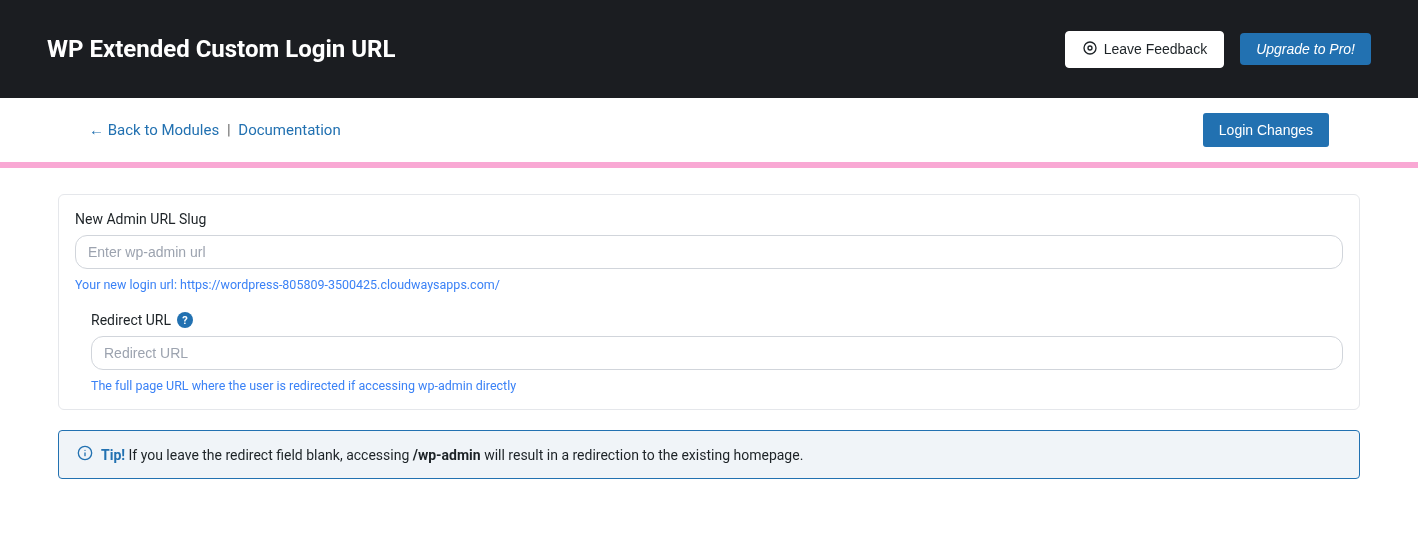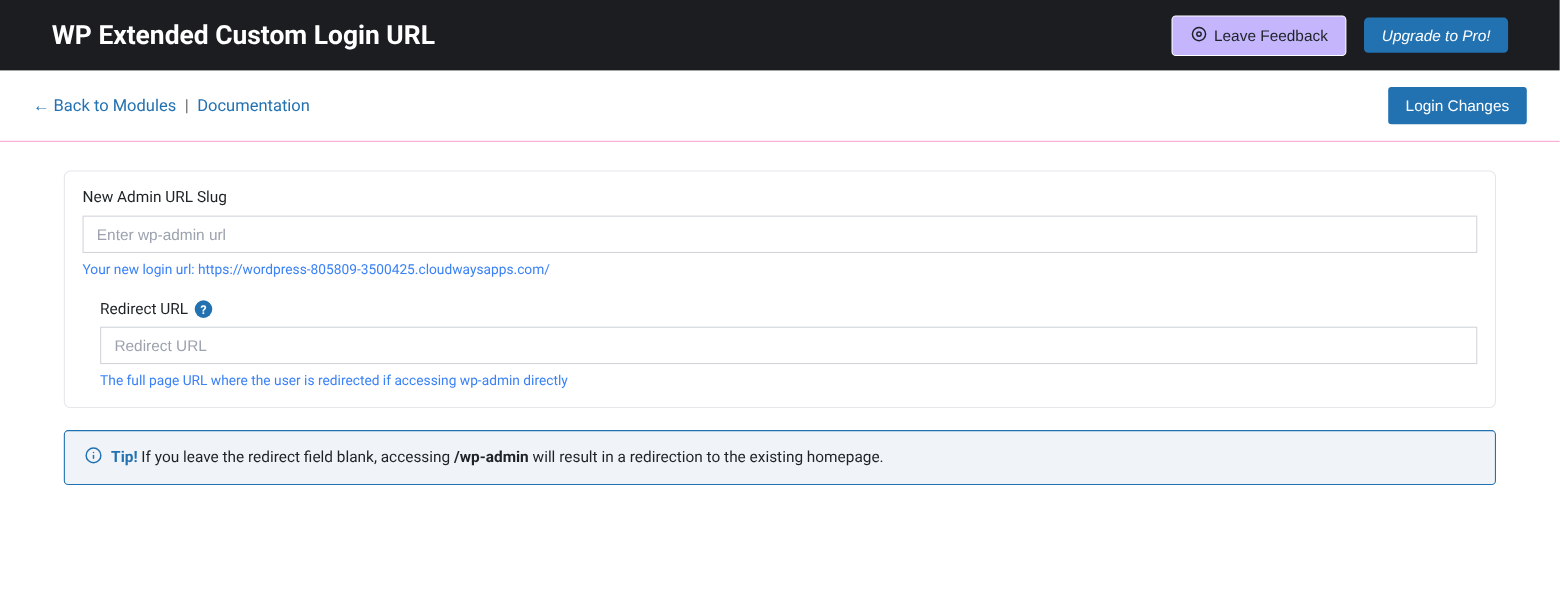--- a/index.html
+++ b/index.html
@@ -4,52 +4,52 @@
 <style>
   * { box-sizing: border-box; margin: 0; padding: 0; }
   body { font-family: -apple-system, BlinkMacSystemFont, "Segoe UI", Roboto, "Helvetica Neue", Arial, sans-serif; background: #fff; color: #1d2327; }
   .header {
     background: #1b1d21;
     color: #fff;
     display: flex;
     align-items: center;
     justify-content: space-between;
     padding: 0 47px;
-    height: 64px;
+    height: 98px;
   }
   .page-title { font-size: 24px; font-weight: 700; color: #fff; }
   .header-actions { display: flex; gap: 16px; align-items: center; }
   .btn {
     display: inline-flex;
     align-items: center;
     gap: 6px;
     padding: 8px 16px;
     border-radius: 4px;
     font-size: 14px;
     font-weight: 500;
     cursor: pointer;
     border: none;
     text-decoration: none;
   }
   .btn-feedback {
-    background: #c4b5fd;
+    background: #ffffff;
     color: #1d2327;
     border: 1px solid #fff;
   }
   .btn-upgrade {
     background: #2271b1;
     color: #fff;
     font-style: italic;
   }
   .subheader {
     display: flex;
     align-items: center;
     justify-content: space-between;
-    padding: 15px 30px;
-    border-bottom: 1px solid #f9a8d4;
+    padding: 15px 89px;
+    border-bottom: 6px solid #f9a8d4;
   }
   .nav-links { font-size: 15px; color: #333; }
   .nav-links a { color: #2271b1; text-decoration: none; }
   .nav-sep { color: #666; margin: 0 4px; }
   .btn-save {
     background: #2271b1;
     color: #fff;
     padding: 9px 16px;
     border-radius: 3px;
     font-size: 14px;
@@ -83,21 +83,21 @@
     background: #2271b1;
     color: #fff;
     font-size: 11px;
     font-weight: 700;
     cursor: help;
   }
   .field-input {
     width: 100%;
     padding: 8px 12px;
     border: 1px solid #d1d5db;
-    border-radius: 0;
+    border-radius: 12px;
     font-size: 14px;
     color: #ef4444;
   }
   .field-input::placeholder { color: #9ca3af; }
   .field-help {
     font-size: 12.5px;
     color: #3b82f6;
     margin-top: 8px;
   }
   .tip-box {

